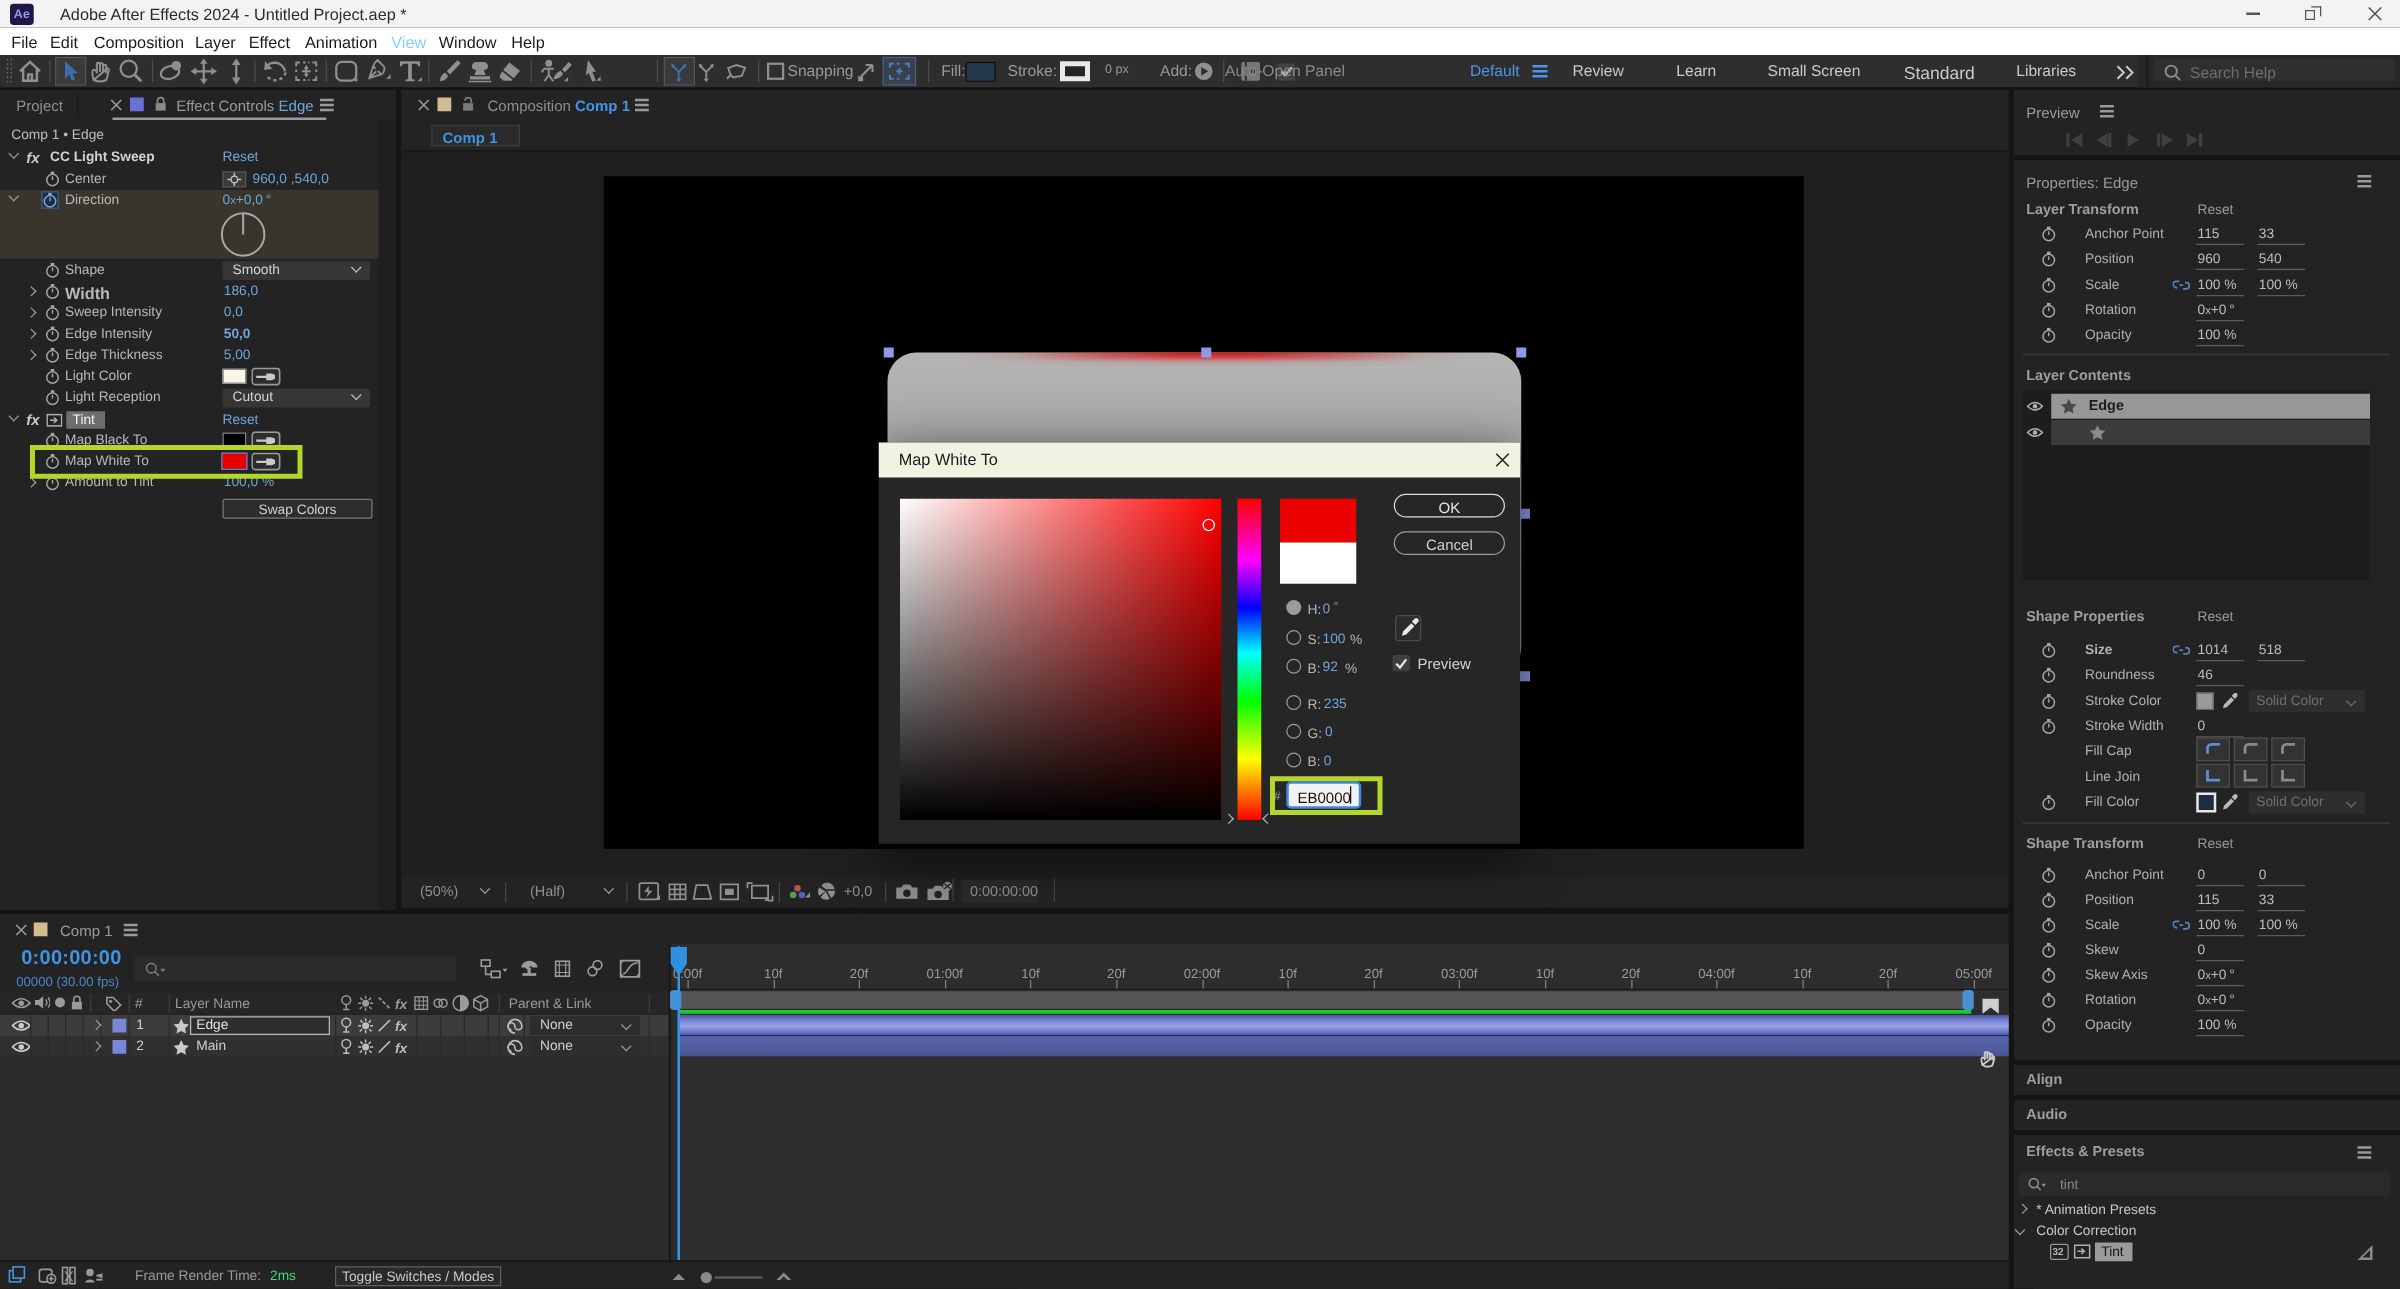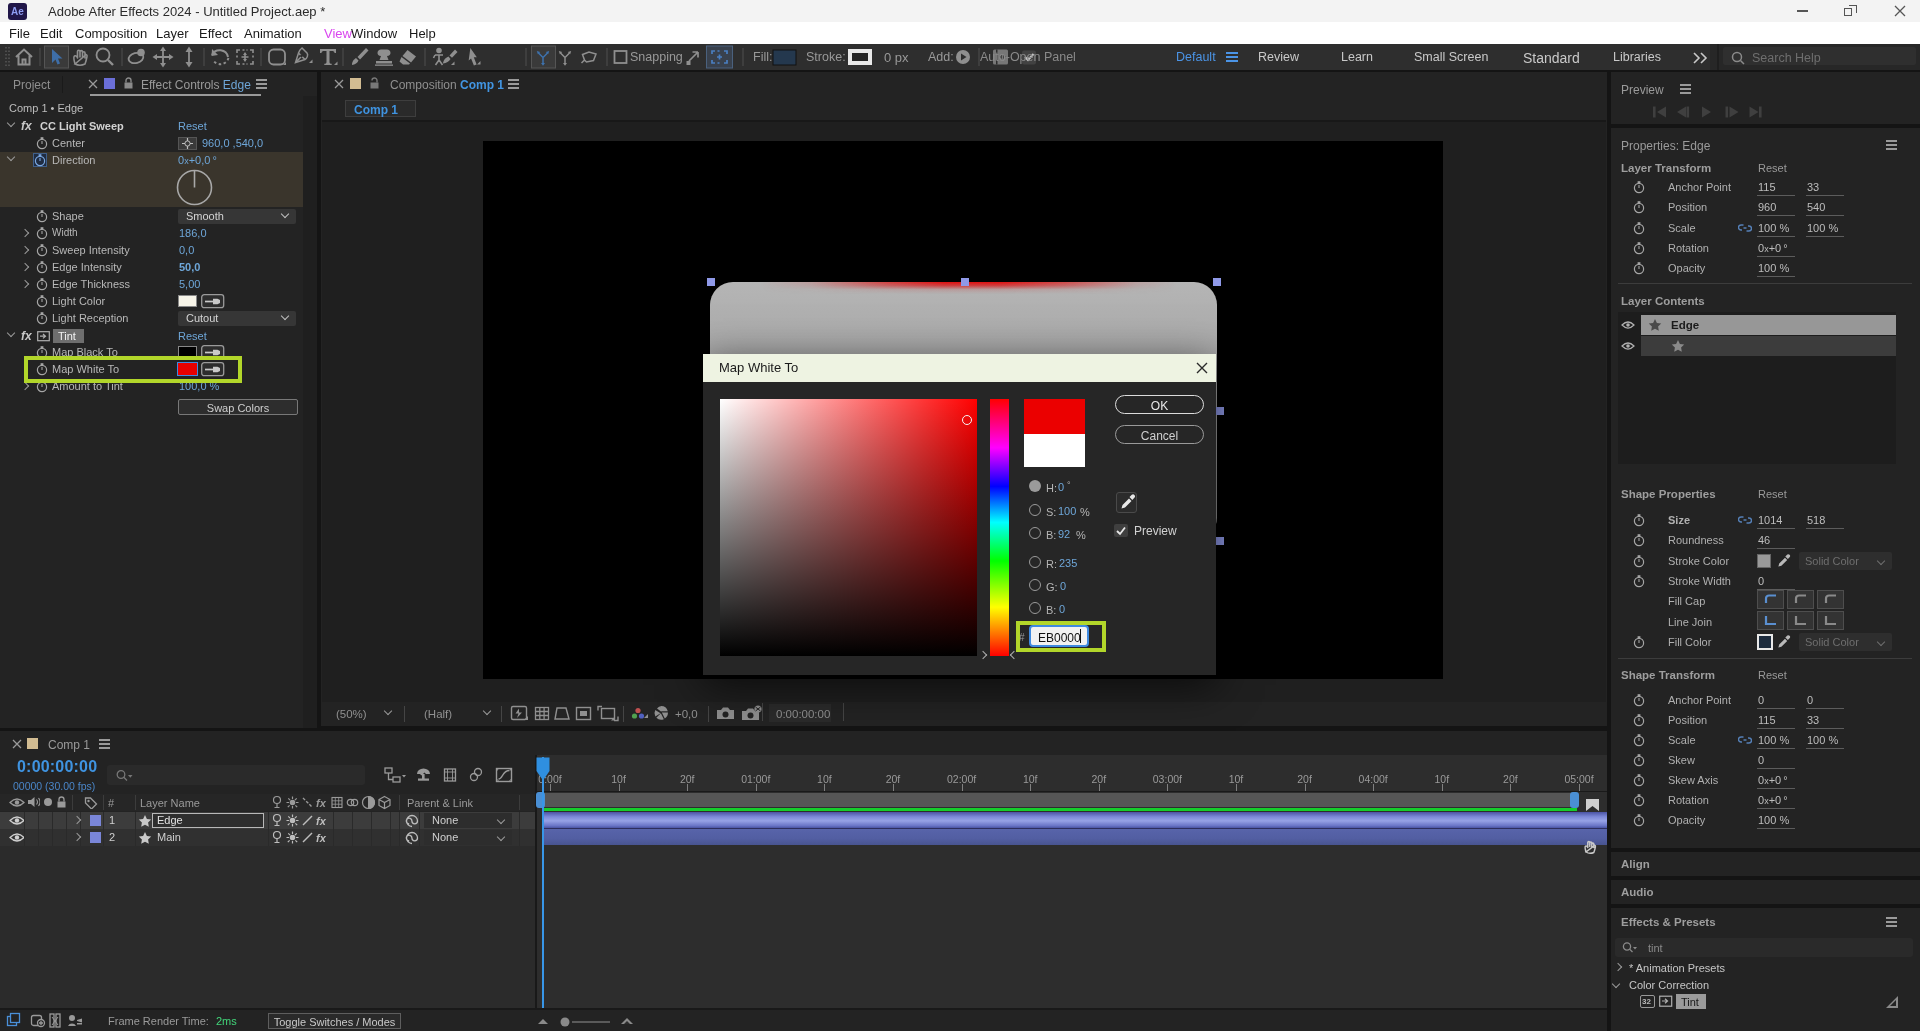--- a/index.html
+++ b/index.html
@@ -27,21 +27,21 @@
     <path d="M1 1 L11 11 M11 1 L1 11" stroke="#555" stroke-width="1.3"></path>
   </svg>
 
 <div class="abs" style="left:0;top:22px;width:1920px;height:22px;background:#ffffff"></div>
 <div class="t" style="top:27px;left:9px;color:#1a1a1a;font-size:13px">File</div>
 <div class="t" style="top:27px;left:40px;color:#1a1a1a;font-size:13px">Edit</div>
 <div class="t" style="top:27px;left:75px;color:#1a1a1a;font-size:13px">Composition</div>
 <div class="t" style="top:27px;left:156px;color:#1a1a1a;font-size:13px">Layer</div>
 <div class="t" style="top:27px;left:199px;color:#1a1a1a;font-size:13px">Effect</div>
 <div class="t" style="top:27px;left:244px;color:#1a1a1a;font-size:13px">Animation</div>
-<div class="t" style="top:27px;left:324px;color:#d946ef;font-size:13px">View</div>
+<div class="t" style="top:27px;left:313px;color:#7dd3fc;font-size:13px">View</div>
 <div class="t" style="top:27px;left:351px;color:#1a1a1a;font-size:13px">Window</div>
 <div class="t" style="top:27px;left:409px;color:#1a1a1a;font-size:13px">Help</div>
 
 <div id="toolbar" class="abs" style="left:0;top:44px;width:1920px;height:26px;background:#2e2e2e"></div>
 <div class="abs" style="left:0;top:70px;width:1920px;height:2px;background:#141414"></div>
 <svg class="abs" style="left:0;top:44px" width="1100" height="26" fill="none" stroke="#8f8f8f">
  <g stroke="#6a6a6a" stroke-dasharray="1.5,2">
       <path d="M6 3 V23 M9 3 V23"></path>
     </g>
  <path d="M16 13 L24 5.5 L32 13 M18.5 11.5 V20.5 H29.5 V11.5 M22.5 20.5 V15.5 H25.5 V20.5" stroke-width="2"></path>
@@ -161,21 +161,21 @@
       <rect x="993" y="5.5" width="15" height="15" rx="1.5"></rect>
       <rect x="996" y="5.5" width="1.5" height="15" fill="#2e2e2e"></rect>
       <path d="M999.5 12.8 l2.2 -2.2 v4.4 z M1005.5 12.8 l-2.2 -2.2 v4.4 z" fill="#2e2e2e"></path>
     </g>
  <rect x="1022" y="6.5" width="14" height="14" rx="2" fill="#424242" stroke="none"></rect>
  <path d="M1025 13 l3 3 l5.5 -6" stroke="#c4c4c4" stroke-width="2"></path>
 </svg>
 <div class="t" style="top:51px;left:630px;font-size:12.5px;color:#999">Snapping</div>
 <div class="t" style="top:51px;left:753px;font-size:12.5px;color:#999">Fill:</div>
 <div class="t" style="top:51px;left:806px;font-size:12.5px;color:#999">Stroke:</div>
-<div class="t" style="top:51px;left:884px;font-size:13px;color:#999">0 px</div>
+<div class="t" style="top:51px;left:884px;font-size:10px;color:#999">0 px</div>
 <div class="t" style="top:51px;left:928px;font-size:12.5px;color:#999">Add:</div>
 <div class="t" style="top:51px;left:980px;font-size:12.5px;color:#8a8a8a">Auto-Open Panel</div>
 <div class="t" style="top:51px;left:1176px;font-size:12.5px;color:#4b94e6">Default</div>
 <div class="abs" style="left:1226px;top:52px;width:12px;height:2px;background:#4b94e6;box-shadow:0 4px 0 #4b94e6,0 8px 0 #4b94e6"></div>
 <div class="t" style="top:51px;left:1258px;font-size:12.5px;color:#c9c9c9">Review</div>
 <div class="t" style="top:51px;left:1341px;font-size:12.5px;color:#c9c9c9">Learn</div>
 <div class="t" style="top:51px;left:1414px;font-size:12.5px;color:#c9c9c9">Small Screen</div>
 <div class="t" style="top:51px;left:1523px;font-size:14px;color:#c9c9c9">Standard</div>
 <div class="t" style="top:51px;left:1613px;font-size:12.5px;color:#c9c9c9">Libraries</div>
 <svg class="abs" style="left:1691px;top:51px" width="20" height="14">
@@ -248,21 +248,21 @@
 <div class="t" style="left:52px;top:211px;color:#b8b8b8;font-size:11px;font-weight:normal">Shape</div>
 <div class="ddl" style="left:178px;top:208.5px;width:118px;height:15px"></div>
 <div class="t" style="left:186px;top:211px;color:#d4d4d4">Smooth</div>
 <div class="cvd" style="left:282px;top:211px;border-color:#c0c0c0"></div>
 <div class="cvr" style="left:22px;top:230px;border-color:#9a9a9a"></div>
 <svg class="abs" style="left:36px;top:227px" width="13" height="13">
     <circle cx="6" cy="7" r="4.6" stroke="#a6a6a6" stroke-width="1.2" fill="none"></circle>
     <rect x="4.6" y="0.2" width="2.8" height="2" fill="#a6a6a6"></rect>
     <line x1="6" y1="7" x2="6" y2="4" stroke="#a6a6a6" stroke-width="1.1"></line>
   </svg>
-<div class="t" style="left:52px;top:228px;color:#b8b8b8;font-size:10px;font-weight:normal">Width</div>
+<div class="t" style="left:52px;top:228px;color:#b8b8b8;font-size:13px;font-weight:bold">Width</div>
 <div class="t" style="left:179px;top:228px;color:#6ea6d8;font-size:11px;font-weight:normal">186,0</div>
 <div class="cvr" style="left:22px;top:247px;border-color:#9a9a9a"></div>
 <svg class="abs" style="left:36px;top:244px" width="13" height="13">
     <circle cx="6" cy="7" r="4.6" stroke="#a6a6a6" stroke-width="1.2" fill="none"></circle>
     <rect x="4.6" y="0.2" width="2.8" height="2" fill="#a6a6a6"></rect>
     <line x1="6" y1="7" x2="6" y2="4" stroke="#a6a6a6" stroke-width="1.1"></line>
   </svg>
 <div class="t" style="left:52px;top:245px;color:#b8b8b8;font-size:11px;font-weight:normal">Sweep Intensity</div>
 <div class="t" style="left:179px;top:245px;color:#6ea6d8;font-size:11px;font-weight:normal">0,0</div>
 <div class="cvr" style="left:22px;top:264px;border-color:#9a9a9a"></div>

